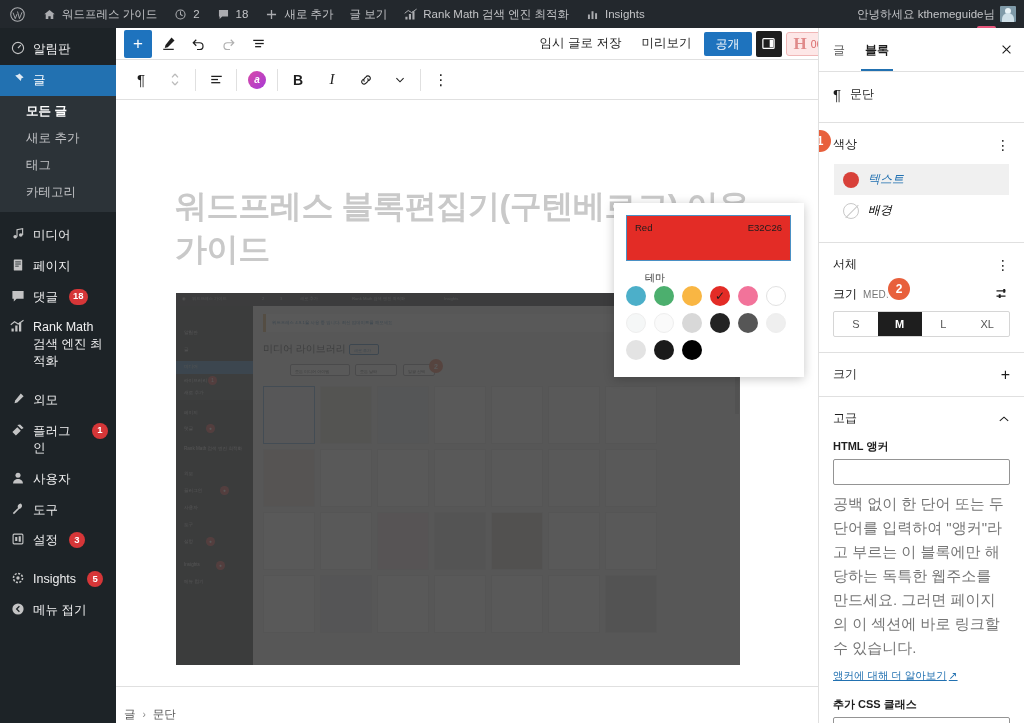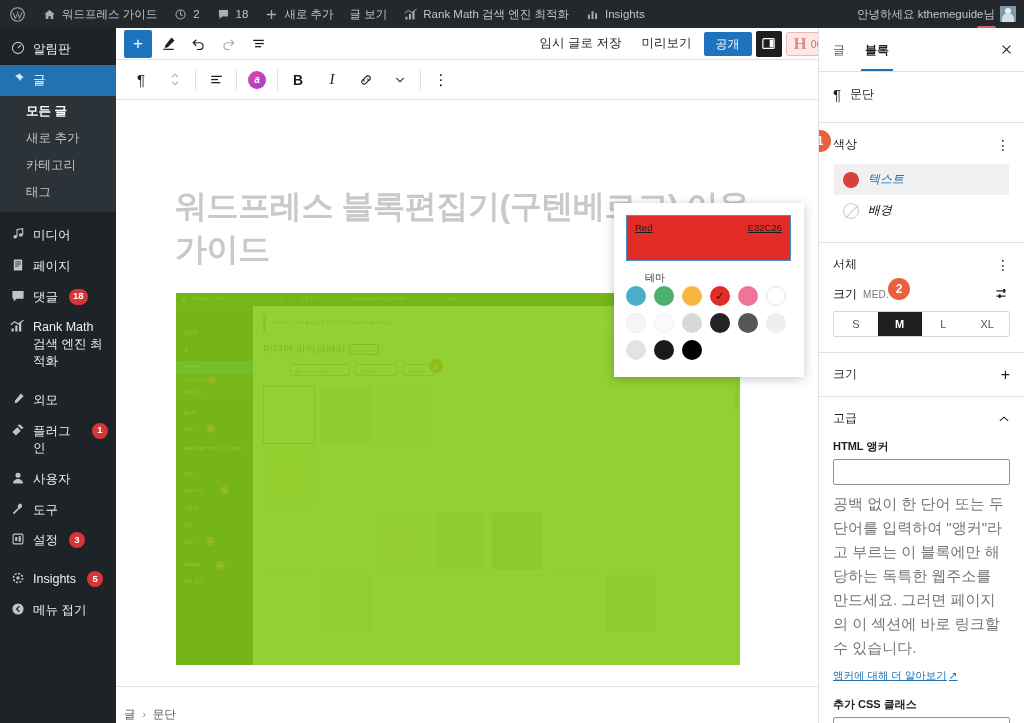--- a/index.html
+++ b/index.html
@@ -141,21 +141,21 @@
     background: #fff; overflow: hidden;
   }
   #canvas-inner { position: absolute; top:0; left: 0; width: 690px; height: 623px; }
   #post-title {
     position: absolute; left: 59px; top: 85px; width: 600px;
     font-size: 32px; line-height: 1.35; color: #c9c9c9; font-weight: bold;
     letter-spacing: -0.4px;
   }
   #embedded-shot {
     position: absolute; left: 60px; top: 193px; width: 564px; height: 372px;
-    overflow: hidden; background: #84cc16;
+    overflow: hidden; background: #404040;
   }
   #para-text {
     position: absolute; left: 14px; top: 585px; width: 600px;
     font-size: 14px; color: #e06a60; font-weight: bold;
   }
 
   
   .shot { position: absolute; inset: 0; opacity: .13; }
   .shot-bar { position:absolute; left:0; top:0; width:100%; height:13px; background:#23282d; }
   .shot-bar .ti { position:absolute; top:3px; font-size:4.2px; color:#c3c4c7; white-space:nowrap;}
@@ -280,21 +280,21 @@
 
   
   #cp {
     position: absolute; left: 614px; top: 203px; width: 190px; height: 174px;
     background: #fff; box-shadow: 0 2px 10px rgba(0,0,0,.22); z-index: 50;
   }
   #cp-swatch {
     position:absolute; left: 12px; top: 12px; width: 165px; height: 46px;
     background: #E32C26; border: 1px solid #4a90c4;
     display:flex; align-items:flex-start; justify-content:space-between;
-    padding: 6px 8px; color:#1d1d1d; font-size: 9.5px; text-decoration: underline;
+    padding: 6px 8px; color:#1d1d1d; font-size: 9.5px;
   }
   #cp-theme-label { position:absolute; left: 12px; top: 68px; font-size: 10px; color:#2c2c2c;padding-left:19px;}
   #cp-grid { position:absolute; left: 12px; top: 83px; width: 166px; display:flex; flex-wrap:wrap; gap: 7px 8px;}
   .cp-dot { width: 20px; height: 20px; border-radius: 50%; position: relative; }
   .cp-dot .chk { position:absolute; inset:0; display:flex; align-items:center; justify-content:center;
     color:#1d1d1d; font-size: 12px; }
 </style>
 </head>
 <body>
 
@@ -397,22 +397,22 @@
         <svg width="14" height="14" viewBox="0 0 20 20">
             <path d="M12 2l6 6-3 1-1 4-4-4-5 6 5-6-4-4 4-1z" fill="#fff"></path>
           </svg>
       </span>
       <span>글</span>
     </div>
 
     <div class="sb-sub">
       <a class="cur">모든 글</a>
       <a>새로 추가</a>
+      <a>태그</a>
       <a>카테고리</a>
-      <a>태그</a>
     </div>
 
     <div class="sb-sep"></div>
 
     <div class="sb-item">
       <span class="sb-ico">
         <svg width="14" height="14" viewBox="0 0 20 20">
             <circle cx="6" cy="14" r="2.6" fill="#e0e0e0"></circle>
             <path d="M8.6 14V4l8-1.6v9" stroke="#e0e0e0" stroke-width="1.6" fill="none"></path>
             <circle cx="14" cy="11.5" r="2.6" fill="#e0e0e0"></circle>

